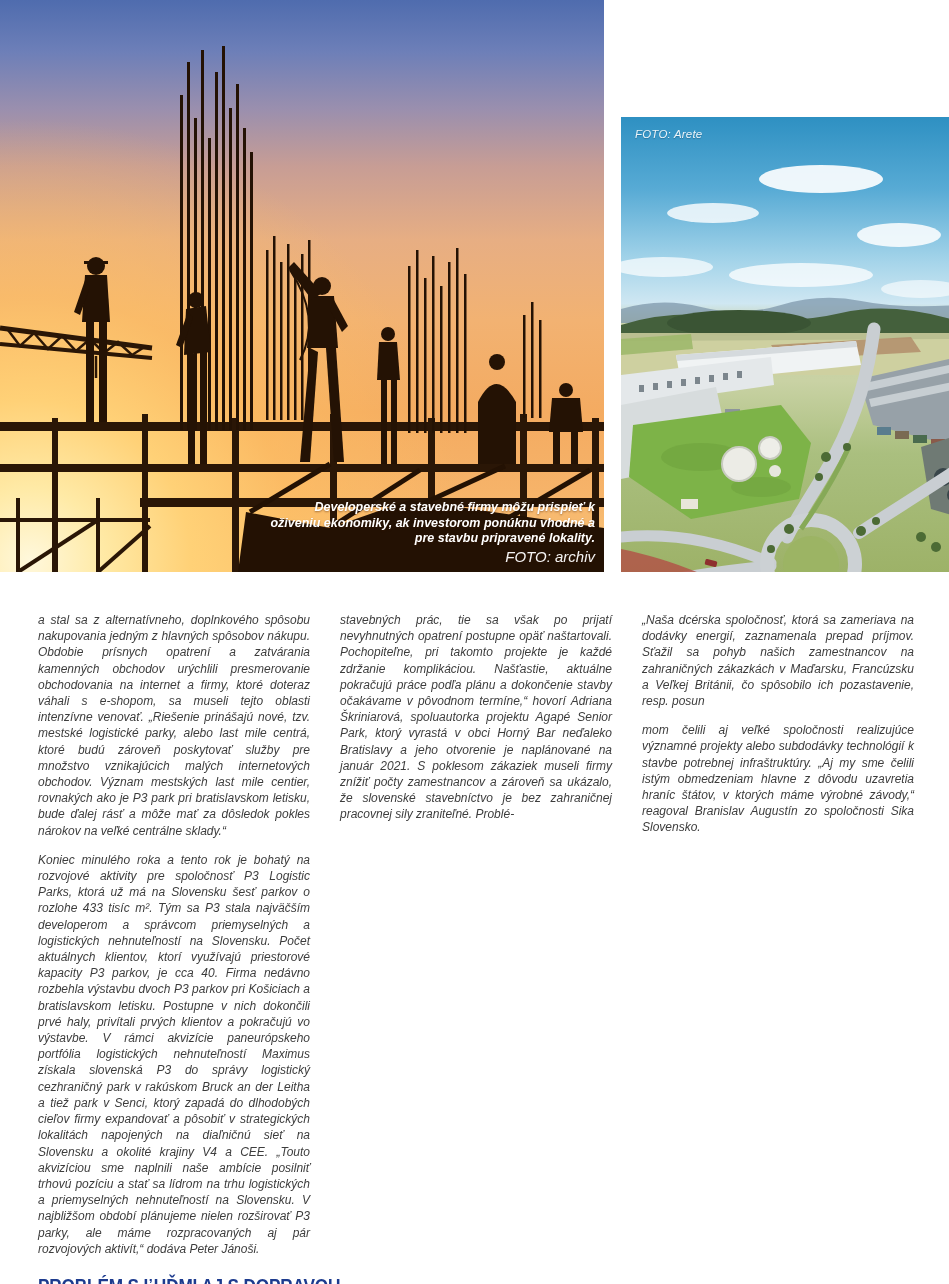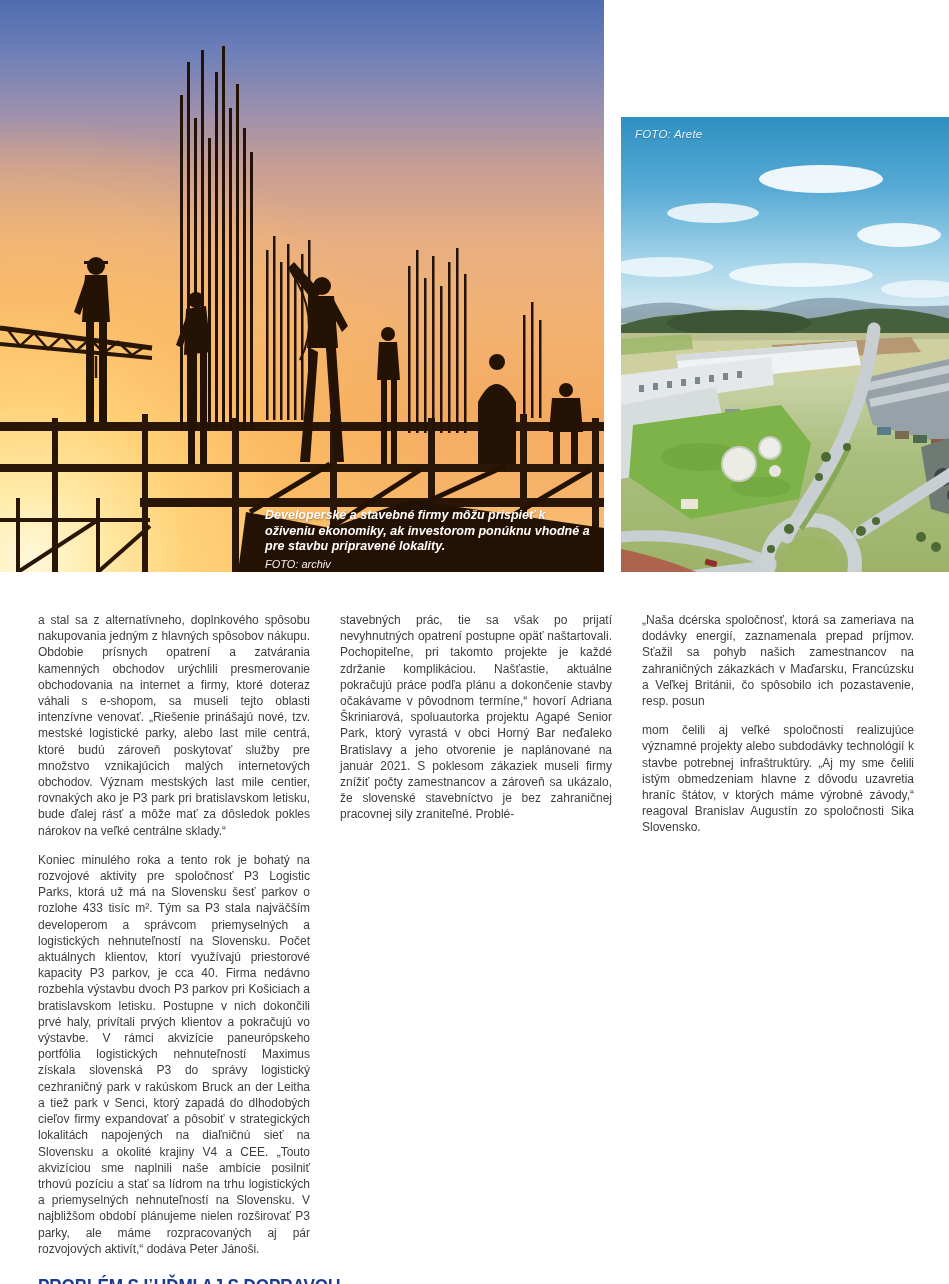--- a/index.html
+++ b/index.html
@@ -10,45 +10,45 @@
 
   
   .photo-left{
     position:absolute;left:0;top:0;width:604px;height:572px;overflow:hidden;
     background:
       radial-gradient(circle at 5% 98%, #fff8dc 0%, #ffeaa6 9%, #ffd177 20%, rgba(255,193,98,.6) 33%, rgba(255,185,90,0) 55%),
       linear-gradient(180deg,#4f6cae 0%,#6d7fb8 9%,#9a8fae 19%,#c79d95 29%,#e7ae83 42%,#f2b272 56%,#f4ab61 72%,#f6b369 86%,#fac97e 100%);
   }
   .photo-left svg{position:absolute;left:0;top:0;width:100%;height:100%;}
   .photo-caption{
-    position:absolute;right:9px;bottom:0;width:330px;text-align:left;
+    position:absolute;right:9px;bottom:8px;width:330px;text-align:right;
     color:#ffffff;font-style:italic;font-weight:bold;
     font-size:12.5px;line-height:15.5px;
     text-shadow:0 1px 2px rgba(60,25,0,.45);
   }
   .photo-caption .credit{
-    display:block;font-weight:normal;font-size:11px;margin-top:2px;opacity:.95;
+    display:block;font-weight:normal;font-size:15px;margin-top:2px;opacity:.95;
   }
   .photo-right{
     position:absolute;left:621px;top:117px;width:337px;height:455px;overflow:hidden;
     background:linear-gradient(180deg,#2e90c2 0%,#58abd5 16%,#a6d5ea 32%,#cfe7f2 41%,#c6cfa2 46%,#c9d2a4 58%,#aabf7f 74%,#9db268 100%);
   }
   .photo-right svg{position:absolute;left:0;top:0;width:100%;height:100%;}
   .photo-credit-right{
     position:absolute;left:14px;top:11px;color:#eaf4f9;font-style:italic;
     font-size:11.5px;letter-spacing:.2px;text-shadow:0 1px 1px rgba(0,40,70,.3);
   }
 
   
   .article{
     position:absolute;left:38px;top:612px;width:876px;
     display:flex;gap:30px;
   }
   .col{width:272px;color:#3d3d3d;font-size:12px;line-height:16.2px;text-align:justify;}
-  .col p{margin:0 0 13px 0;}
+  .col p{margin:0 0 13px 0;font-style:italic;}
   .col p:last-child{margin-bottom:0;}
   .section-heading{
     margin:21px 0 11px 0;color:#1d3b8e;font-weight:bold;font-size:21px;
     letter-spacing:-.2px;white-space:nowrap;
     transform:scaleX(.82);transform-origin:0 50%;
   }
 </style>
 </head>
 <body>
 

